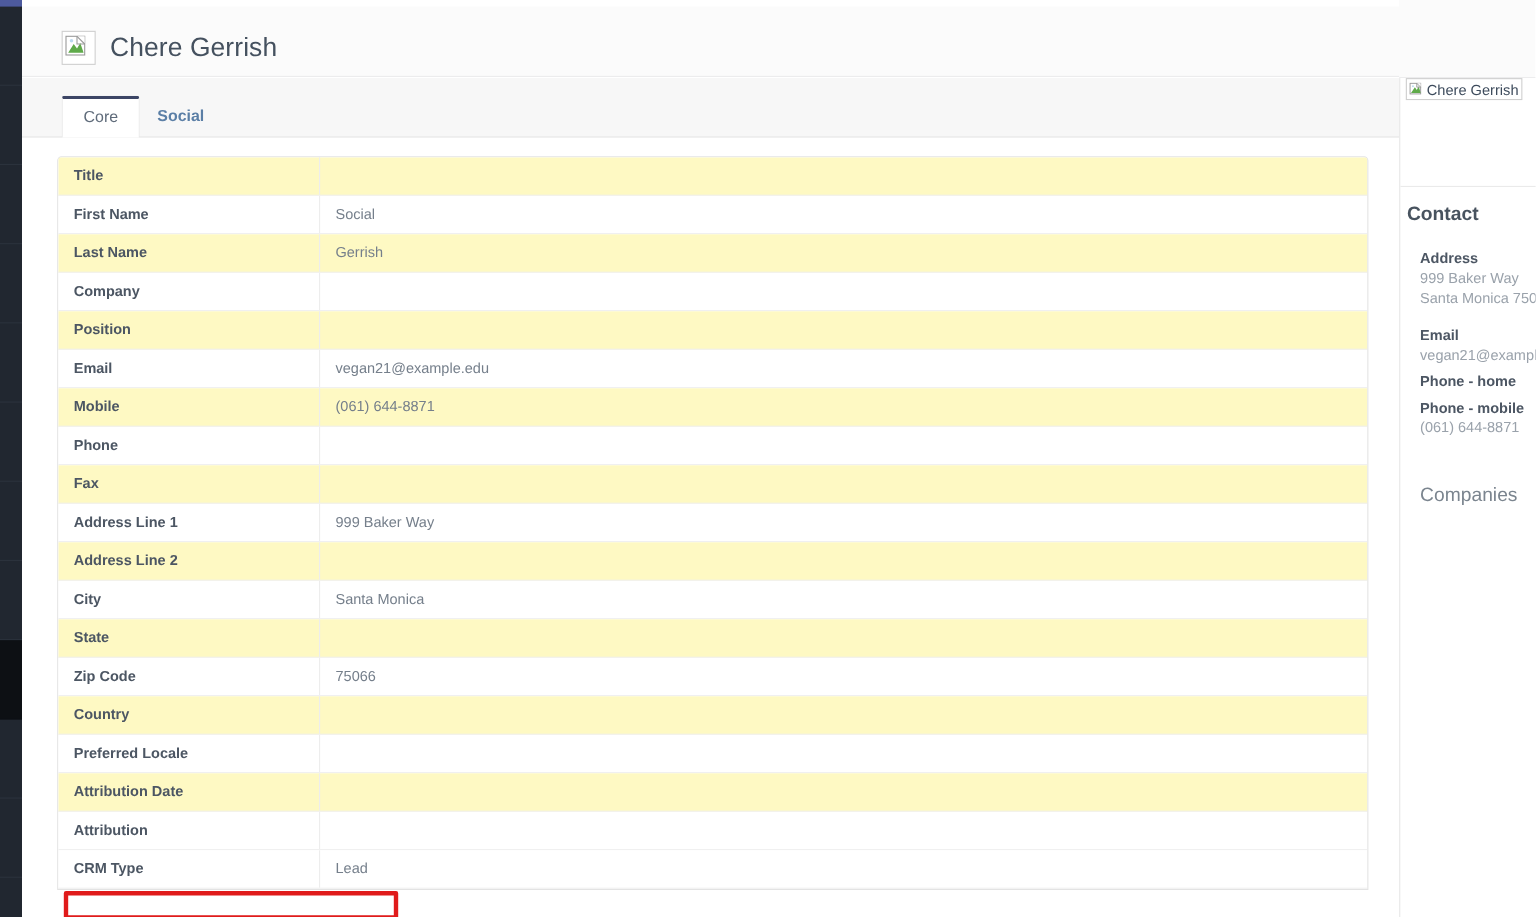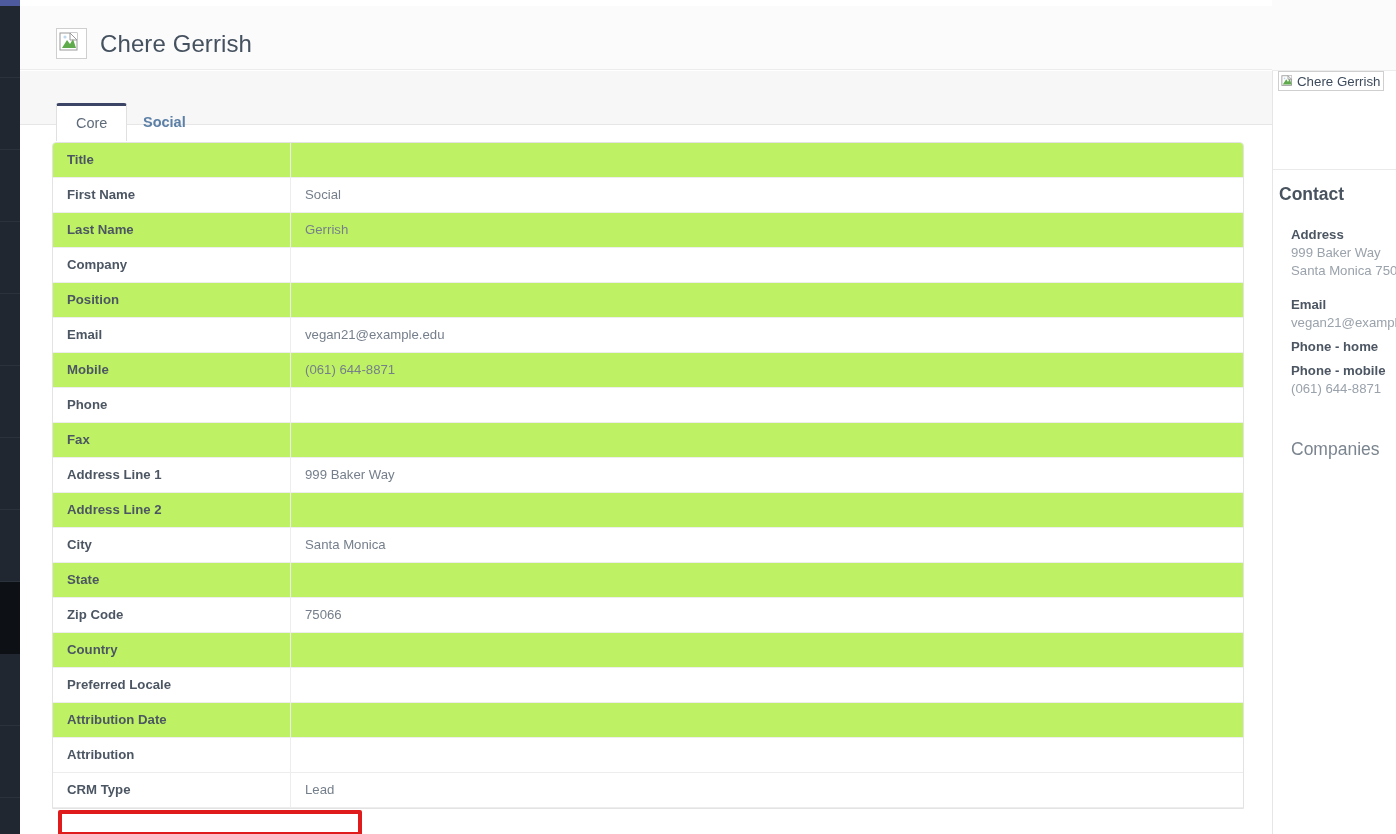--- a/index.html
+++ b/index.html
@@ -68,21 +68,20 @@
     border-bottom: 1px solid #e6e6e6;
   }
   .tab {
     position: absolute; top: 16px;
     height: 38px;
     padding: 0 19px;
     line-height: 38px;
     font-size: 14.5px;
     color: #5b7fa6;
     cursor: pointer;
-    margin-top: 16px;
   }
   .tab.active {
     background: #ffffff;
     color: #5f6b7a;
     border: 1px solid #e0e0e0;
     border-bottom: none;
     border-top: 3px solid #3c4565;
     border-radius: 3px 3px 0 0;
     line-height: 35px;
   }
@@ -97,21 +96,21 @@
     border-radius: 4px 4px 0 0;
     overflow: hidden;
     background: #ffffff;
   }
   .row {
     display: flex;
     height: 35px;
     border-bottom: 1px solid #ededed;
     background: #ffffff;
   }
-  .row.alt { background: #bef264; }
+  .row.alt { background: #fef9c3; }
   .row .lbl {
     width: 238px;
     flex: 0 0 238px;
     padding-left: 14px;
     font-size: 13.2px;
     font-weight: bold;
     color: #4c5663;
     line-height: 34px;
     border-right: 1px solid #ededed;
     white-space: nowrap;

